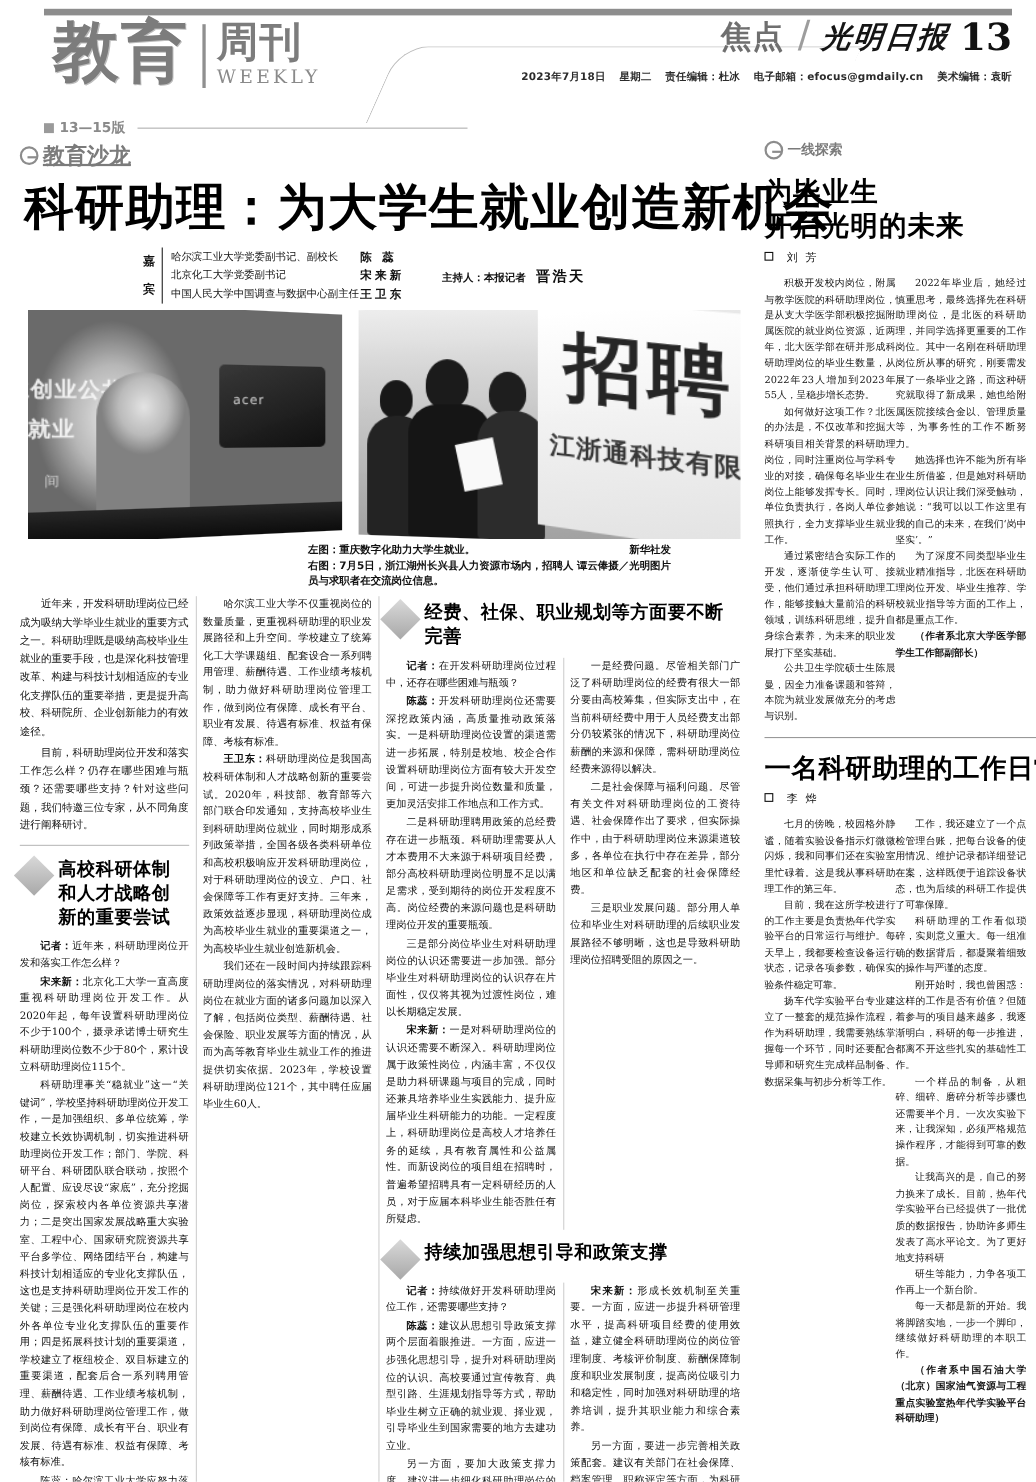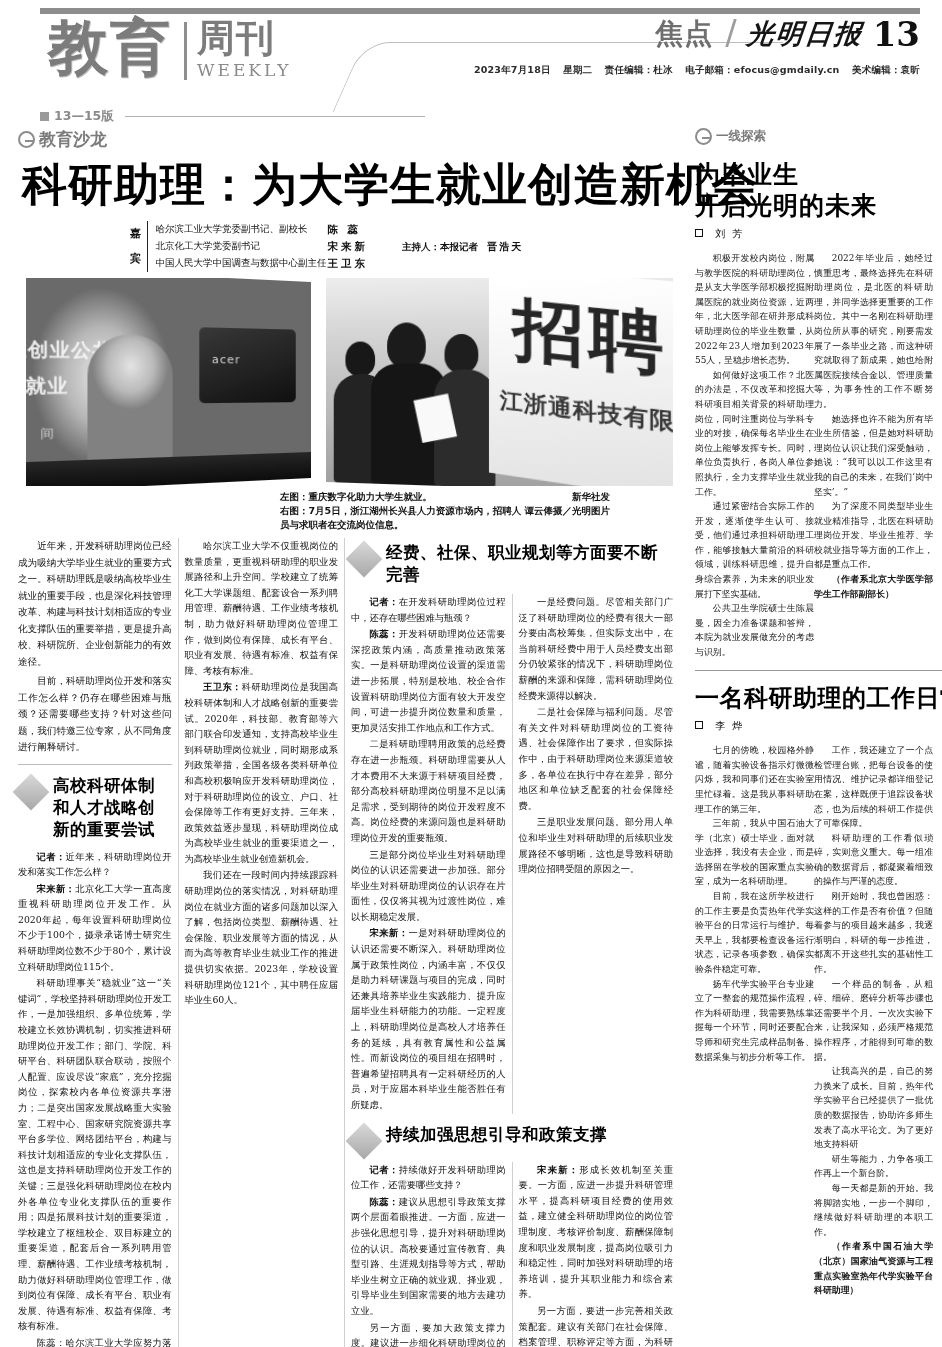--- a/index.html
+++ b/index.html
@@ -78,22 +78,23 @@
 
   
   .body-grid { position: relative; display: flex; gap: 0; }
   .left-zone { width: 655px; position: relative; }
   .vdiv { width: 1.5px; background: #b9b9b9; margin: 0 11px; align-self: stretch; }
   .right-zone { width: 248px; position: relative; }
 
   
   .tag {
     display: flex; align-items: center; gap: 4px;
-    font-size: 17px; font-weight: 700; color: #7b7b7b;
+    font-size: 20px; font-weight: 700; color: #7b7b7b;
     margin-bottom: 8px;
+    text-decoration: underline;
   }
   .g-mark {
     width: 17px; height: 17px; border: 2.2px solid #8c8c8c; border-radius: 50%;
     position: relative; display: inline-block;
   }
   .g-mark::after {
     content: ""; position: absolute; right: -1px; top: 7px;
     width: 9px; height: 2.2px; background: #8c8c8c;
   }
 
@@ -113,21 +114,21 @@
   }
   .guests .bar { width: 1.4px; background: #222; margin-right: 7px; }
   .guests table { border-collapse: collapse; font-size: 9.5px; }
   .guests td { padding: 1.5px 0; vertical-align: middle; white-space: nowrap; }
   .guests td.role { color: #111; padding-right: 1px; }
   .guests td.name { font-weight: 700; letter-spacing: 3px; font-size: 10.5px; }
   .host {
     font-size: 9.5px; margin-left: 34px; align-self: center; white-space: nowrap;
     font-weight: 700;
   }
-  .host b { font-size: 10px; letter-spacing: 2px; margin-left: 6px; }
+  .host b { font-size: 13px; letter-spacing: 2px; margin-left: 6px; }
 
   
   .photos { position: relative; height: 208px; margin: 6px 0 2px 8px; overflow: hidden; }
   .ph { position: absolute; overflow: hidden; filter: grayscale(1) contrast(1.05); }
   .ph-left {
     left: 0px; top: 4px; width: 285px; height: 196px;
     transform: perspective(700px) rotateY(19deg);
     transform-origin: right center;
     background:
       radial-gradient(ellipse 60px 80px at 30% 48%, #e9e4de 0%, #b9b2aa 55%, #6e6a66 100%),
@@ -508,21 +509,20 @@
       <div class="side-title2">一名科研助理的工作日常</div>
       <div class="byline">
         <span class="box"></span>
         <span>李 烨</span>
       </div>
 
       <div class="side-cols">
         <div class="side-col">
           <div class="sidetext">
             <p>七月的傍晚，校园格外静谧，随着实验设备指示灯微微闪烁，我和同事们还在实验室里忙碌着。这是我从事科研助理工作的第三年。</p>
-            <p>三年前，我从中国石油大学（北京）硕士毕业，面对就业选择，我没有去企业，而是选择留在学校的国家重点实验室，成为一名科研助理。</p>
             <p>目前，我在这所学校进行的工作主要是负责热年代学实验平台的日常运行与维护。每天早上，我都要检查设备运行状态，记录各项参数，确保实验条件稳定可靠。</p>
             <p>扬车代学实验平台专业建立了一整套的规范操作流程，作为科研助理，我需要熟练掌握每一个环节，同时还要配合导师和研究生完成样品制备、数据采集与初步分析等工作。</p>
           </div>
         </div>
         <div class="side-col">
           <div class="sidetext">
             <p>工作，我还建立了一个点检管理台账，把每台设备的使用情况、维护记录都详细登记在案，这样既便于追踪设备状态，也为后续的科研工作提供了可靠保障。</p>
             <p>科研助理的工作看似琐碎，实则意义重大。每一组准确的数据背后，都凝聚着细致的操作与严谨的态度。</p>
             <p>刚开始时，我也曾困惑：这样的工作是否有价值？但随着参与的项目越来越多，我逐渐明白，科研的每一步推进，都离不开这些扎实的基础性工作。</p>
             <p>一个样品的制备，从粗碎、细碎、磨碎分析等步骤也还需要半个月。一次次实验下来，让我深知，必须严格规范操作程序，才能得到可靠的数据。</p>

